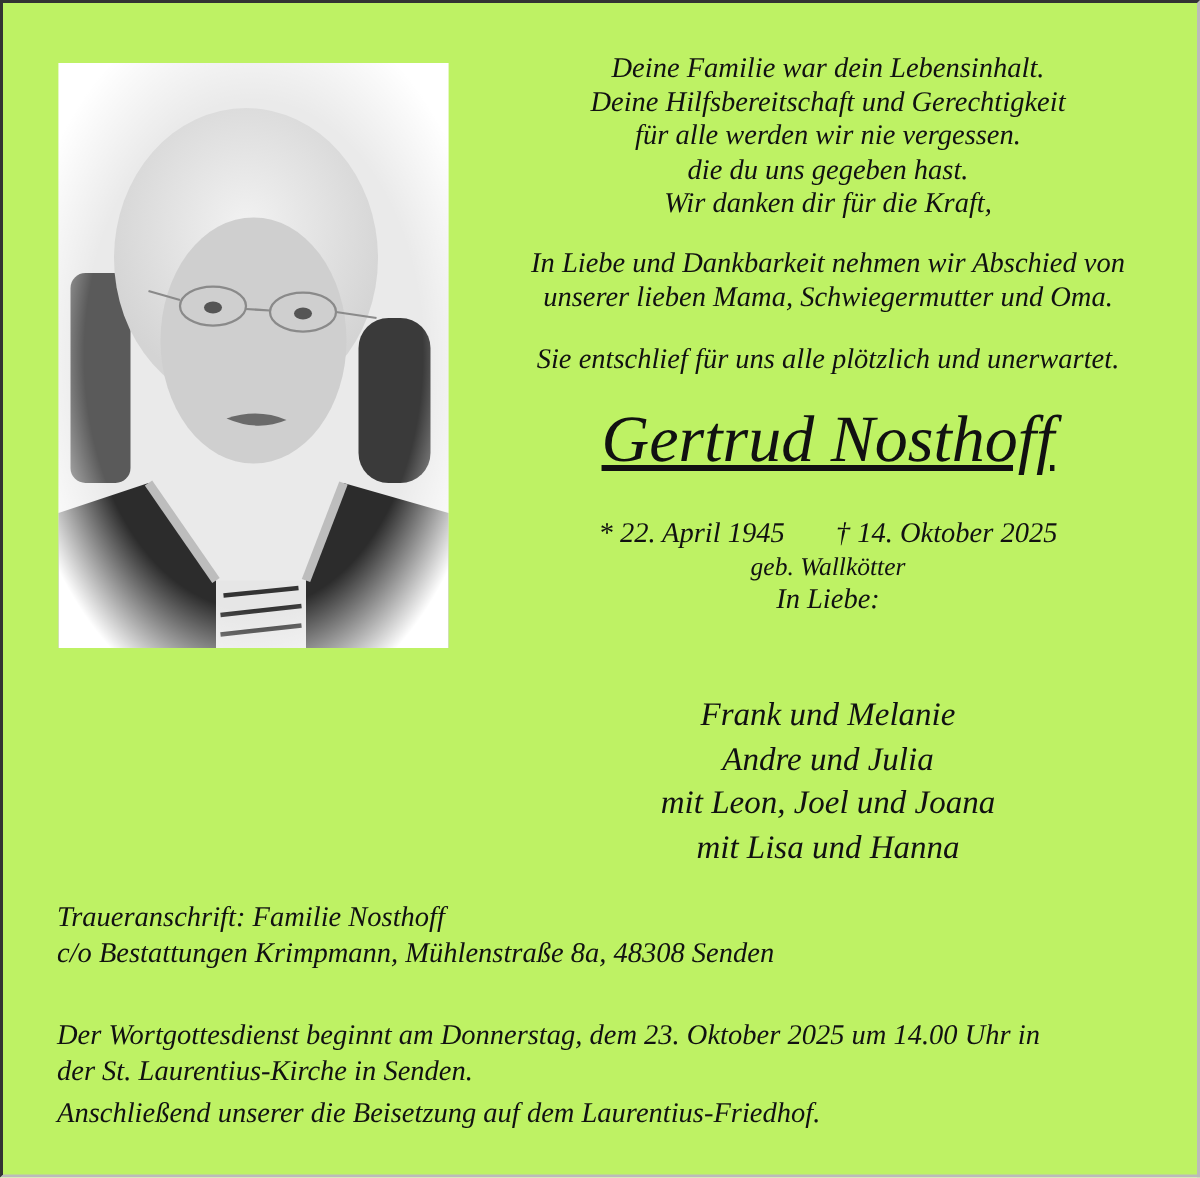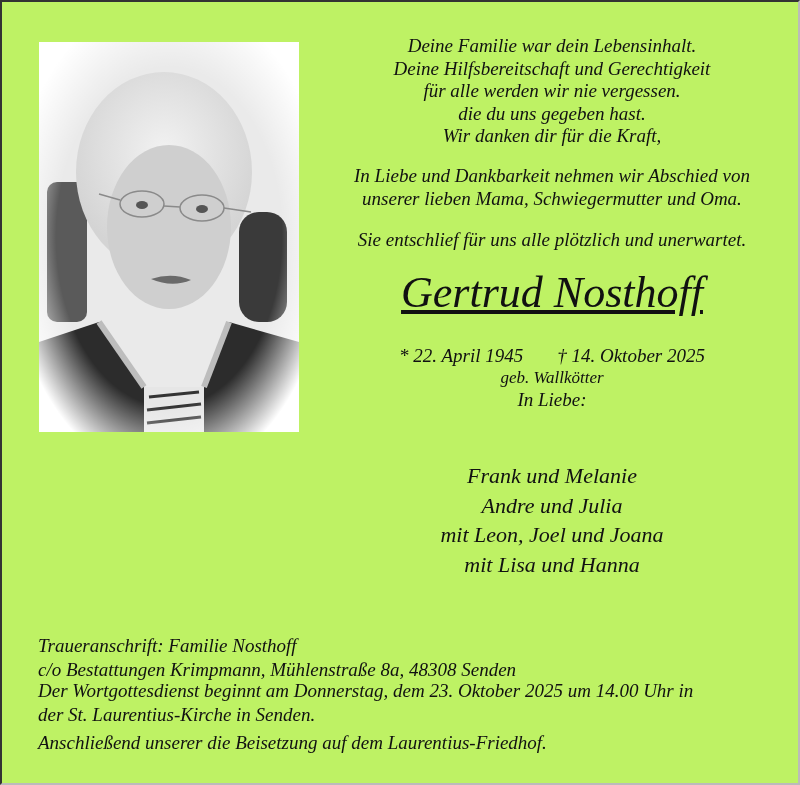--- a/index.html
+++ b/index.html
@@ -118,21 +118,21 @@
     .left-block {
       position: absolute;
       left: 36px;
       font-family: "Liberation Serif", "DejaVu Serif", serif;
       font-style: italic;
       font-size: 19px;
       text-align: left;
       white-space: nowrap;
     }
     .address {
-      top: 632px;
+      top: 598px;
       line-height: 24px;
     }
     .service {
       top: 677px;
       line-height: 24px;
     }
     .service .after {
       margin-top: 4px;
     }
   </style>

